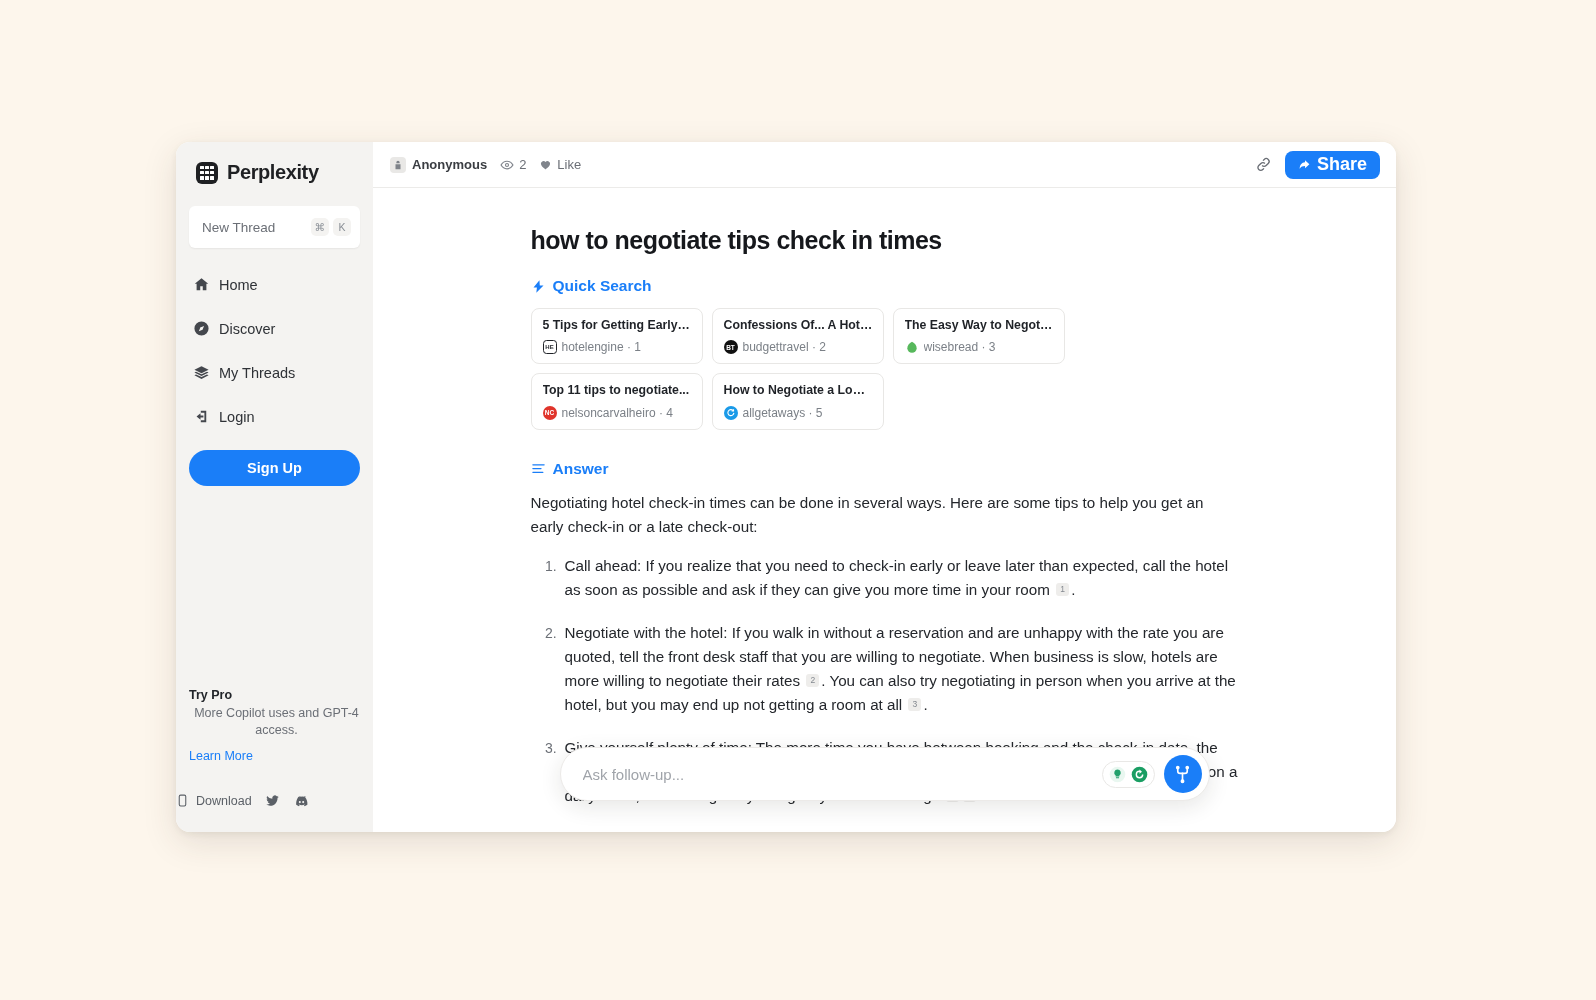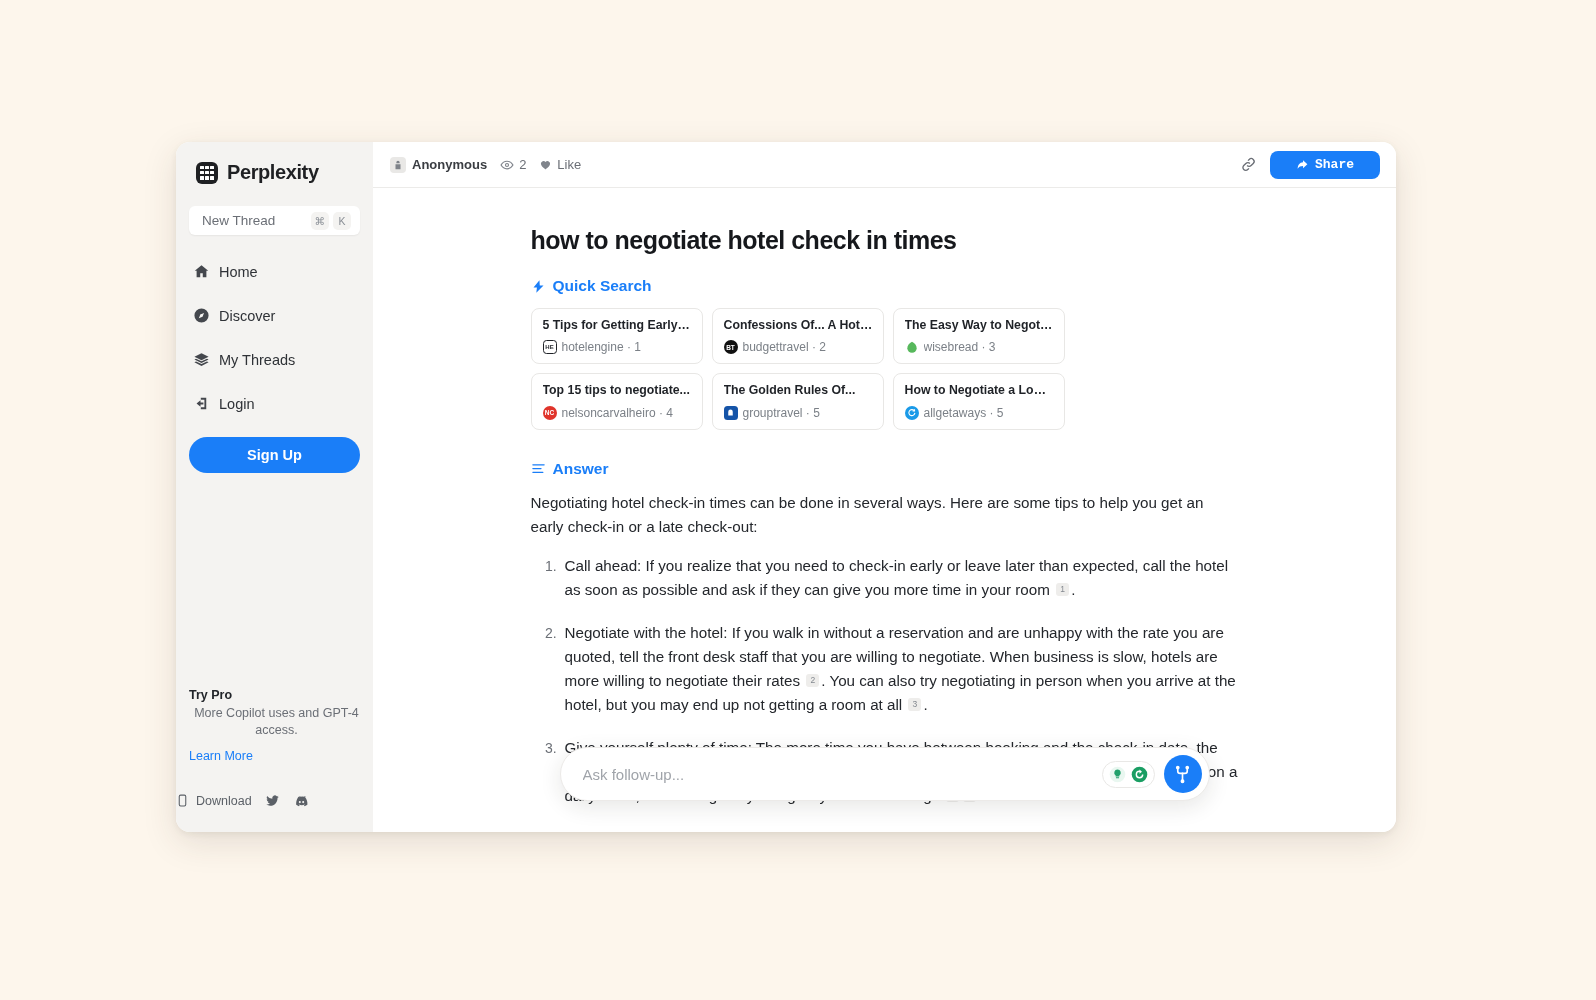--- a/index.html
+++ b/index.html
@@ -33,21 +33,21 @@
   .brand { display: flex; align-items: center; gap: 9px; padding: 19px 0 0 7px; }
   .brand-mark {
     width: 22px; height: 22px; border-radius: 6px; background: #1f2023;
     display: grid; grid-template-columns: repeat(3, 1fr); grid-template-rows: repeat(3, 1fr);
     gap: 1.5px; padding: 4px;
   }
   .brand-mark i { background: #fff; border-radius: 0.5px; display:block; }
   .brand-name { font-size: 20px; font-weight: 700; color: #1f2023; letter-spacing: -0.4px; }
 
   .new-thread {
-    margin-top: 22px; height: 29px; background: #ffffff; border-radius: 6px;
+    margin-top: 22px; height: 42px; background: #ffffff; border-radius: 6px;
     display: flex; align-items: center; justify-content: space-between;
     padding: 0 9px 0 13px; box-shadow: 0 1px 2px rgba(0,0,0,0.06);
     cursor: pointer;
   }
   .new-thread-label { font-size: 13.5px; color: #6b6f76; }
   .keys { display: flex; gap: 4px; }
   .key {
     min-width: 18px; height: 18px; border-radius: 5px; background: #f4f3f1;
     font-size: 10.5px; color: #8a8f96; display: flex; align-items: center;
     justify-content: center; padding: 0 4px;
@@ -89,22 +89,22 @@
     width: 16px; height: 16px; border-radius: 4px; background: #e9e8e6;
     display: flex; align-items: center; justify-content: center; color:#7e8289;
   }
   .anon-name { font-size: 13px; font-weight: 700; color: #3a3d42; }
   .stat { display: flex; align-items: center; gap: 5px; font-size: 13px; color: #6b6f76; }
   .stat svg { color: #80858c; display:block; }
   .topbar-right { display: flex; align-items: center; gap: 13px; }
   .link-ico { color: #6b6f76; cursor: pointer; display:block; }
   .share-btn {
     height: 28px; background: #1a7ef8; border: none; border-radius: 8px;
-    color: #fff; font-size: 13px; font-weight: 600; padding: 0 26px;
-    display: flex; align-items: center; gap: 6px; cursor: pointer; font-family: Liberation Mono, monospace;
+    color: #fff; font-size: 18px; font-weight: 600; padding: 0 13px;
+    display: flex; align-items: center; gap: 6px; cursor: pointer; font-family: Liberation Sans, sans-serif;
   }
 
   
   .content { position: absolute; top: 46px; left: 0; right: 0; bottom: 0; overflow: hidden; }
   .inner { width: 708px; margin: 0 auto; padding-top: 38px; }
 
   .q-title { font-size: 25px; font-weight: 700; color: #16181c; letter-spacing: -0.5px; }
 
   .sec-head { display: flex; align-items: center; gap: 7px; margin-top: 22px; }
   .sec-head .lbl { font-size: 15.5px; font-weight: 700; color: #1a7ef8; }
@@ -279,21 +279,21 @@
               <path d="M13 4v4C6.5 8.6 3.5 13 3 20c2.3-4 5.6-5.3 10-5.3V19l8-7.5z"></path>
             </svg>
           <span>Share</span>
         </button>
       </div>
     </div>
 
     <div class="content">
       <div class="inner">
 
-        <div class="q-title">how to negotiate hotel check in times</div>
+        <div class="q-title">how to negotiate tips check in times</div>
 
         <div class="sec-head">
           <svg width="15" height="15" viewBox="0 0 24 24" fill="currentColor">
               <path d="M13.5 2 4 13.5h5.5L8.5 22 20 10.2h-6z"></path>
             </svg>
           <span class="lbl">Quick Search</span>
         </div>
 
         <div class="cards">
           <div class="card">
@@ -315,35 +315,24 @@
             <div class="card-src">
               <span class="fav" style="background:transparent;">
                 <svg width="14" height="14" viewBox="0 0 24 24" fill="#57b85c">
                     <path d="M12 3C7 6 4 9 4 14a8 8 0 0 0 16 0c0-5-3-8-8-11z"></path>
                   </svg>
               </span>
               <span class="card-meta">wisebread · 3</span>
             </div>
           </div>
           <div class="card">
-            <div class="card-title">Top 15 tips to negotiate...</div>
+            <div class="card-title">Top 11 tips to negotiate...</div>
             <div class="card-src">
               <span class="fav" style="background:#e0342b;border-radius:50%;">NC</span>
               <span class="card-meta">nelsoncarvalheiro · 4</span>
-            </div>
-          </div>
-          <div class="card">
-            <div class="card-title">The Golden Rules Of...</div>
-            <div class="card-src">
-              <span class="fav" style="background:#1554a8;">
-                <svg width="9" height="9" viewBox="0 0 24 24" fill="#fff">
-                    <path d="M12 4a6 6 0 0 0-6 6v10h12V10a6 6 0 0 0-6-6z"></path>
-                  </svg>
-              </span>
-              <span class="card-meta">grouptravel · 5</span>
             </div>
           </div>
           <div class="card">
             <div class="card-title">How to Negotiate a Lower...</div>
             <div class="card-src">
               <span class="fav" style="background:#1a9ae8;border-radius:50%;">
                 <svg width="9" height="9" viewBox="0 0 24 24" fill="none" stroke="#fff" stroke-width="3">
                     <path d="M19 7a8 8 0 1 0 2 6"></path>
                     <path d="M20 3v5h-5"></path>
                   </svg>

